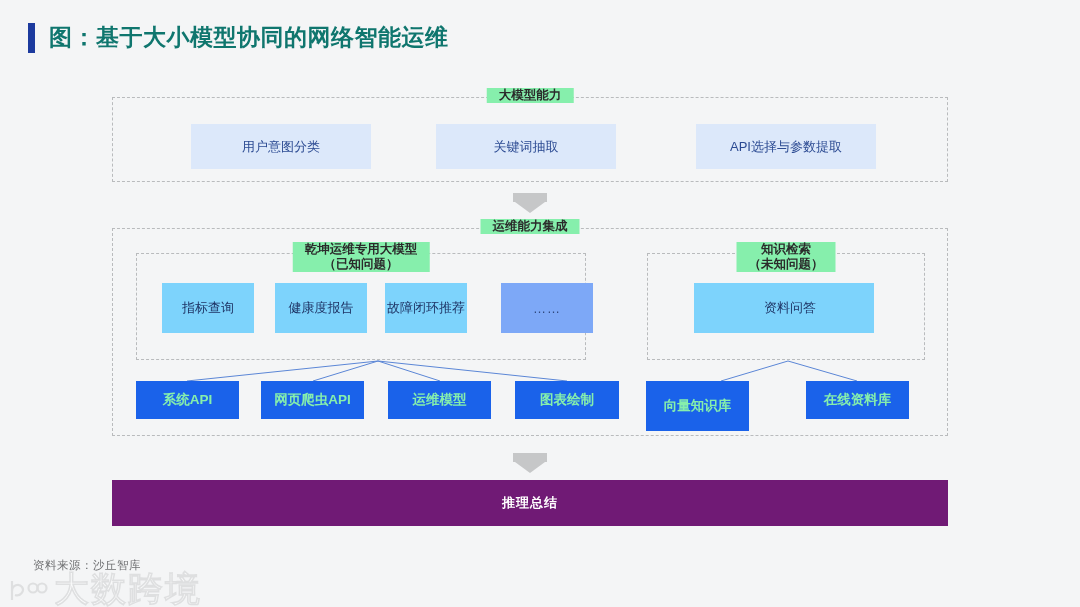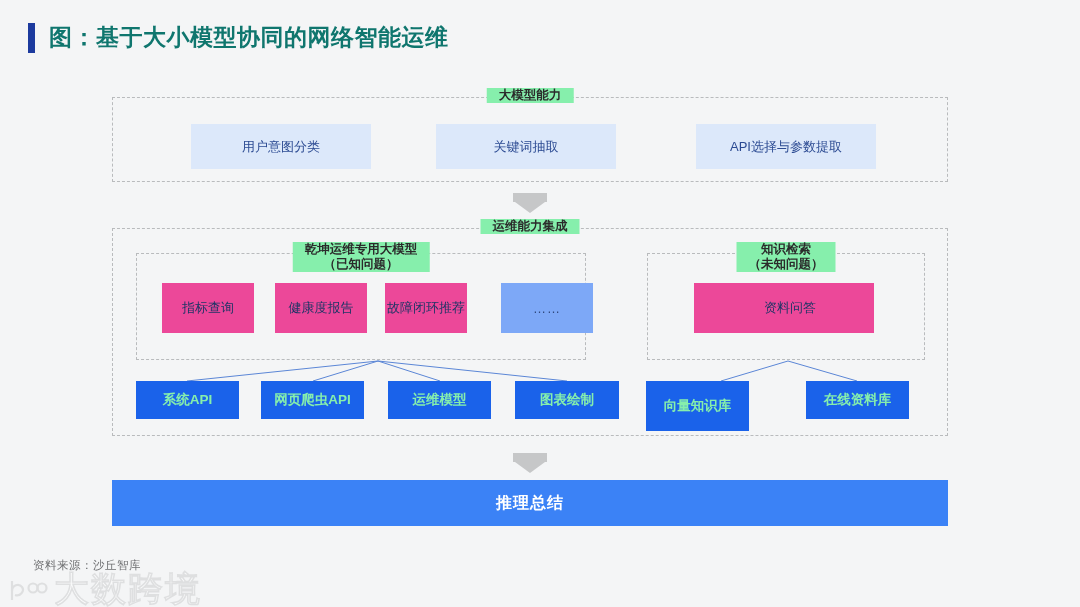--- a/index.html
+++ b/index.html
@@ -24,38 +24,38 @@
   }
   .dgroup-label.two-line{top:-12px;}
 
   
   .box{
     position:absolute;box-sizing:border-box;
     display:flex;align-items:center;justify-content:center;
     text-align:center;white-space:nowrap;
   }
   .box-pale{background:#dce8fa;color:#2b4a92;font-size:13px;}
-  .box-mid{background:#ec4899;color:#1f3566;font-size:13px;}
+  .box-mid{background:#7dd3fc;color:#1f3566;font-size:13px;}
   .box-solid{background:#1a62ea;color:#86efac;font-size:13.5px;font-weight:bold;}
   .box-ellipsis{background:#7da8f7;color:#30497e;font-size:13px;letter-spacing:1px;}
 
   
   .arrow{position:absolute;width:34px;}
   .arrow .stem{width:34px;height:9px;background:#c6c7c8;}
   .arrow .head{
     width:0;height:0;margin-left:2px;
     border-left:15px solid transparent;border-right:15px solid transparent;
     border-top:11px solid #c6c7c8;
   }
 
   
   .banner{
-    position:absolute;background:#3b82f6;color:#fff;
+    position:absolute;background:#701a75;color:#fff;
     display:flex;align-items:center;justify-content:center;
-    font-size:16px;font-weight:bold;letter-spacing:1px;
+    font-size:13px;font-weight:bold;letter-spacing:1px;
   }
 
   
   .connectors{position:absolute;left:0;top:0;width:1080px;height:607px;pointer-events:none;}
 
   
   .source-note{
     position:absolute;left:33px;top:558px;
     font-size:11.5px;color:#6f7072;white-space:nowrap;letter-spacing:.5px;
   }

